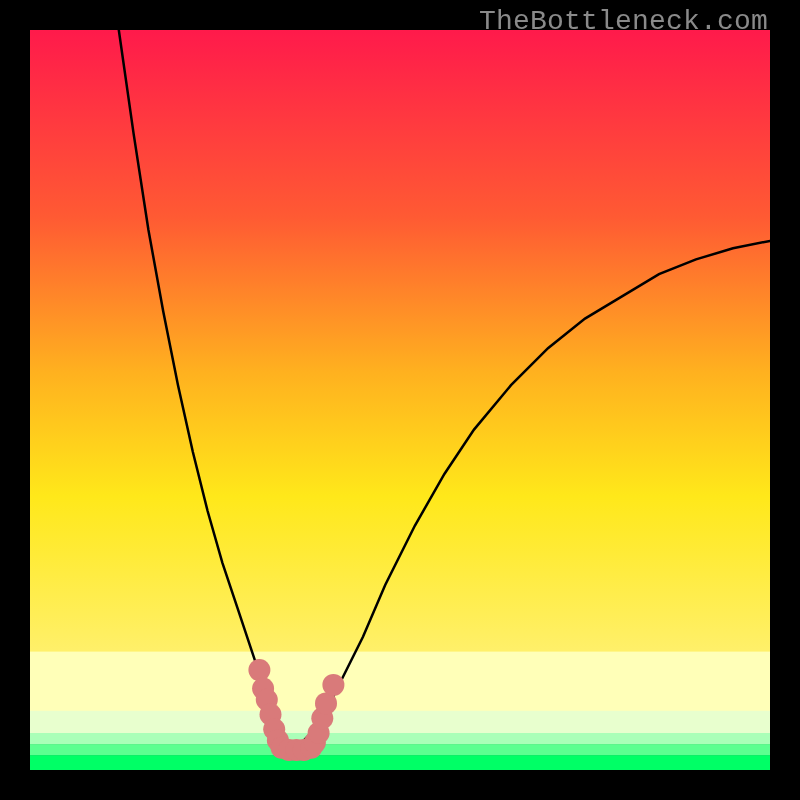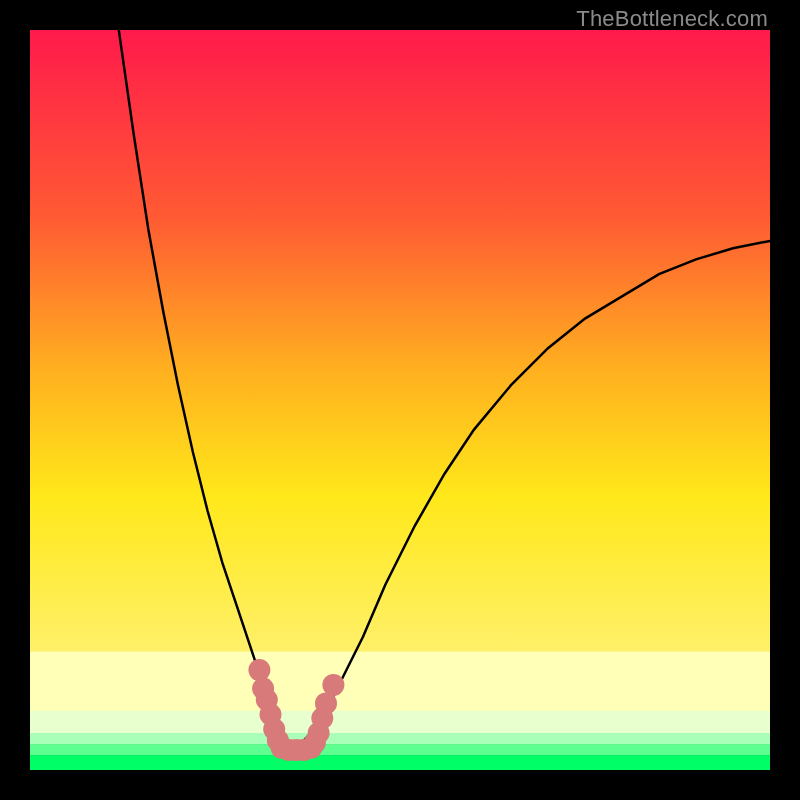--- a/index.html
+++ b/index.html
@@ -18,22 +18,22 @@
     height: 740px;
   }
   .gradient-bg {
     position: absolute;
     left: 0; top: 0; width: 100%; height: 100%;
   }
   .watermark {
     position: absolute;
     top: 6px;
     right: 32px;
-    font-family: Liberation Sans, sans-serif;
-    font-size: 22px;
+    font-family: Liberation Mono, monospace;
+    font-size: 28px;
     color: #8a8a8a;
     letter-spacing: 0.2px;
     user-select: none;
   }
   svg.curve {
     position: absolute;
     left: 0; top: 0;
   }
 </style>
 </head>

